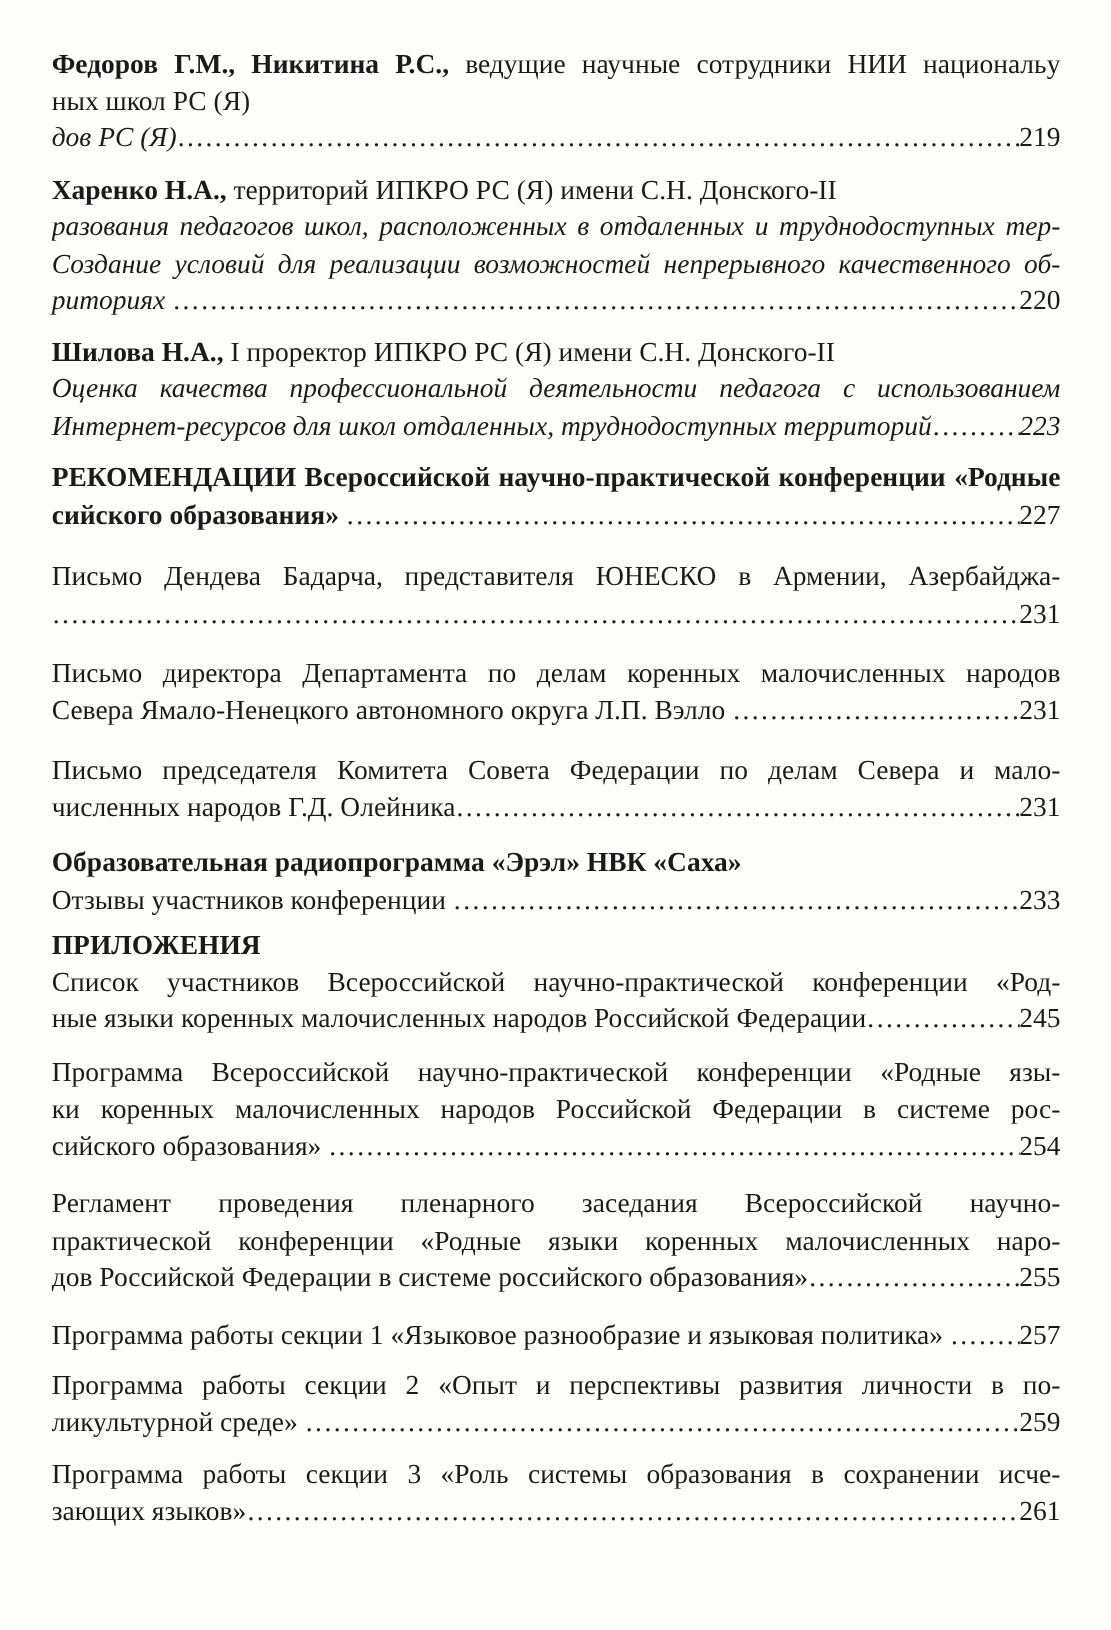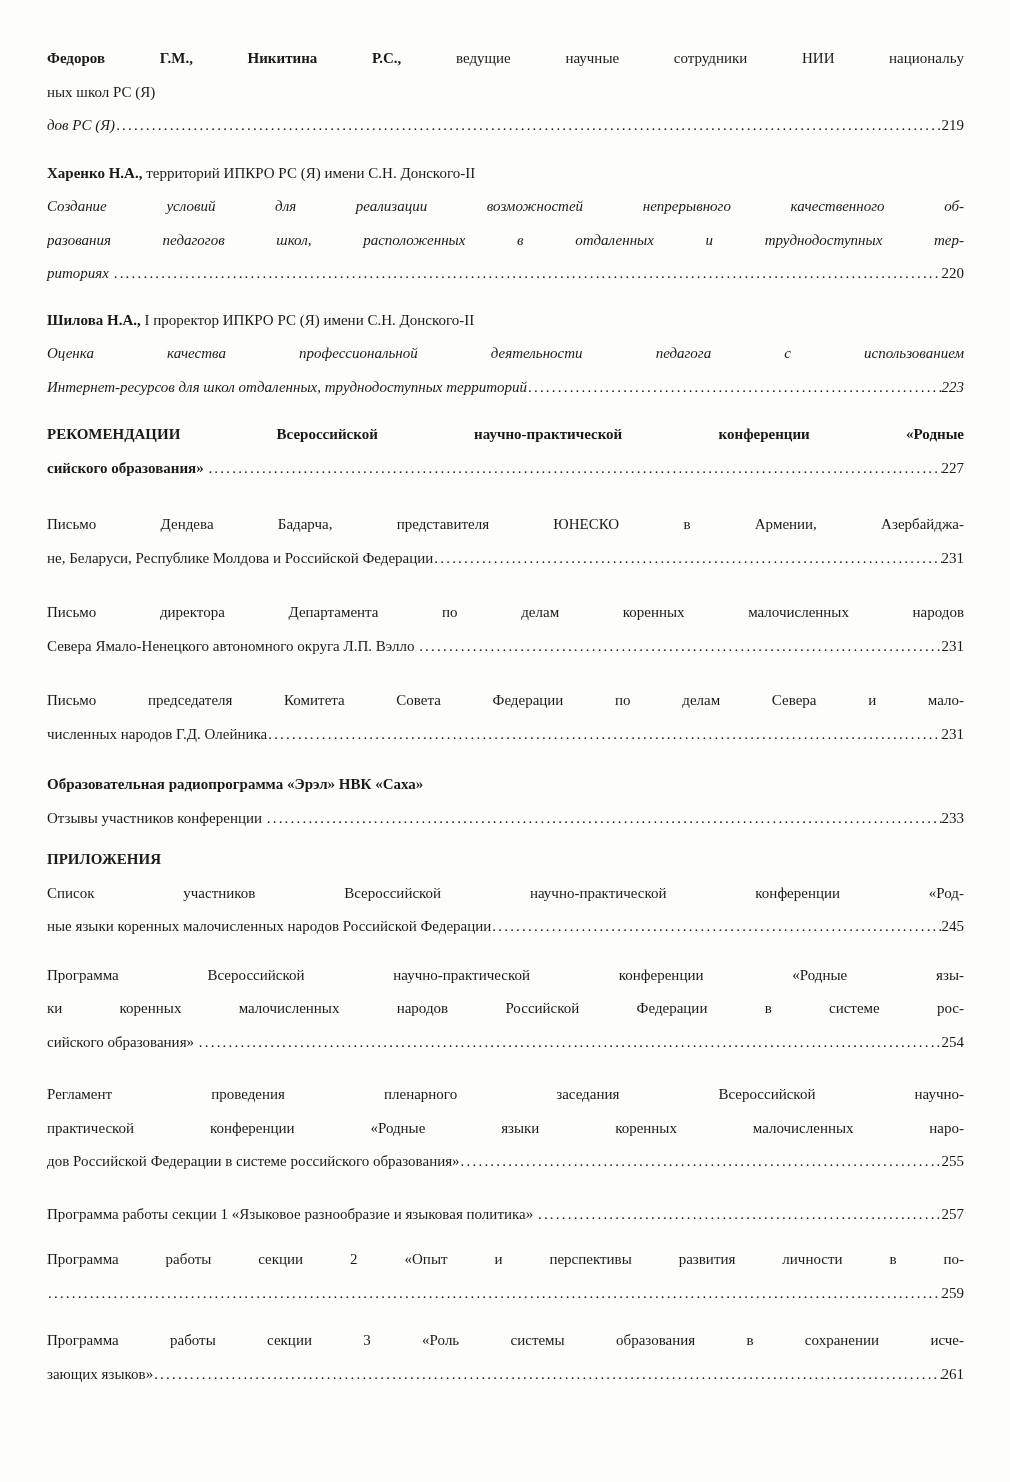--- a/index.html
+++ b/index.html
@@ -15,21 +15,21 @@
     margin: 0;
     background: #fdfdfb;
     padding: 42px 46px 0 47px;
     font-family: "Liberation Serif", serif;
     color: #1a1a1a;
     overflow: hidden;
   }
   .toc { width: 100%; }
   .entry { width: 100%; }
   .line {
-    font-size: 15px;
+    font-size: 25px;
     line-height: 33.5px;
     min-height: 33.5px;
   }
   
   .just {
     text-align: justify;
     text-align-last: justify;
     overflow: hidden;
     max-height: 34px;
   }
@@ -61,22 +61,22 @@
         <div class="line just"><span class="b ">Федоров Г.М., Никитина Р.С.,</span><span class=""> ведущие научные сотрудники НИИ национальу</span></div>
         <div class="line"><span class="">ных школ РС (Я)</span></div>
         <div class="line leadline">
           <span class="lt"><span class="i">дов РС (Я)</span></span>
           <span class="leader">....................................................................................................................................................................................................................................................................</span>
           <span class="pgnum">219</span>
         </div>
       </div>
       <div class="entry" style="margin-top: 14px;">
         <div class="line"><span class="b ">Харенко Н.А.,</span><span class=""> территорий ИПКРО РС (Я) имени С.Н. Донского-II</span></div>
+        <div class="line just"><span class="i">разования педагогов школ, расположенных в отдаленных и труднодоступных тер-</span></div>
         <div class="line just"><span class="i">Создание условий для реализации возможностей непрерывного качественного об-</span></div>
-        <div class="line just"><span class="i">разования педагогов школ, расположенных в отдаленных и труднодоступных тер-</span></div>
         <div class="line leadline">
           <span class="lt"><span class="i">риториях </span></span>
           <span class="leader">....................................................................................................................................................................................................................................................................</span>
           <span class="pgnum">220</span>
         </div>
       </div>
       <div class="entry" style="margin-top: 13px;">
         <div class="line"><span class="b ">Шилова Н.А.,</span><span class=""> I проректор ИПКРО РС (Я) имени С.Н. Донского-II</span></div>
         <div class="line just"><span class="i">Оценка качества профессиональной деятельности педагога с использованием</span></div>
         <div class="line leadline">
@@ -89,21 +89,20 @@
         <div class="line just"><span class="b ">РЕКОМЕНДАЦИИ Всероссийской научно-практической конференции «Родные</span></div>
         <div class="line leadline">
           <span class="lt"><span class="b ">сийского образования» </span></span>
           <span class="leader">....................................................................................................................................................................................................................................................................</span>
           <span class="pgnum">227</span>
         </div>
       </div>
       <div class="entry" style="margin-top: 23px;">
         <div class="line just"><span class="">Письмо Дендева Бадарча, представителя ЮНЕСКО в Армении, Азербайджа-</span></div>
         <div class="line leadline">
-          <span class="lt"><span class="">не, Беларуси, Республике Молдова и Российской Федерации</span></span>
           <span class="leader">....................................................................................................................................................................................................................................................................</span>
           <span class="pgnum">231</span>
         </div>
       </div>
       <div class="entry" style="margin-top: 21px;">
         <div class="line just"><span class="">Письмо директора Департамента по делам коренных малочисленных народов</span></div>
         <div class="line leadline">
           <span class="lt"><span class="">Севера Ямало-Ненецкого автономного округа Л.П. Вэлло </span></span>
           <span class="leader">....................................................................................................................................................................................................................................................................</span>
           <span class="pgnum">231</span>
@@ -155,20 +154,21 @@
       <div class="entry" style="margin-top: 19px;">
         <div class="line leadline">
           <span class="lt"><span class="">Программа работы секции 1 «Языковое разнообразие и языковая политика» </span></span>
           <span class="leader">....................................................................................................................................................................................................................................................................</span>
           <span class="pgnum">257</span>
         </div>
       </div>
       <div class="entry" style="margin-top: 12px;">
         <div class="line just"><span class="">Программа работы секции 2 «Опыт и перспективы развития личности в по-</span></div>
         <div class="line leadline">
+          <span class="lt"><span class="">ликультурной среде» </span></span>
           <span class="leader">....................................................................................................................................................................................................................................................................</span>
           <span class="pgnum">259</span>
         </div>
       </div>
       <div class="entry" style="margin-top: 14px;">
         <div class="line just"><span class="">Программа работы секции 3 «Роль системы образования в сохранении исче-</span></div>
         <div class="line leadline">
           <span class="lt"><span class="">зающих языков»</span></span>
           <span class="leader">....................................................................................................................................................................................................................................................................</span>
           <span class="pgnum">261</span>

